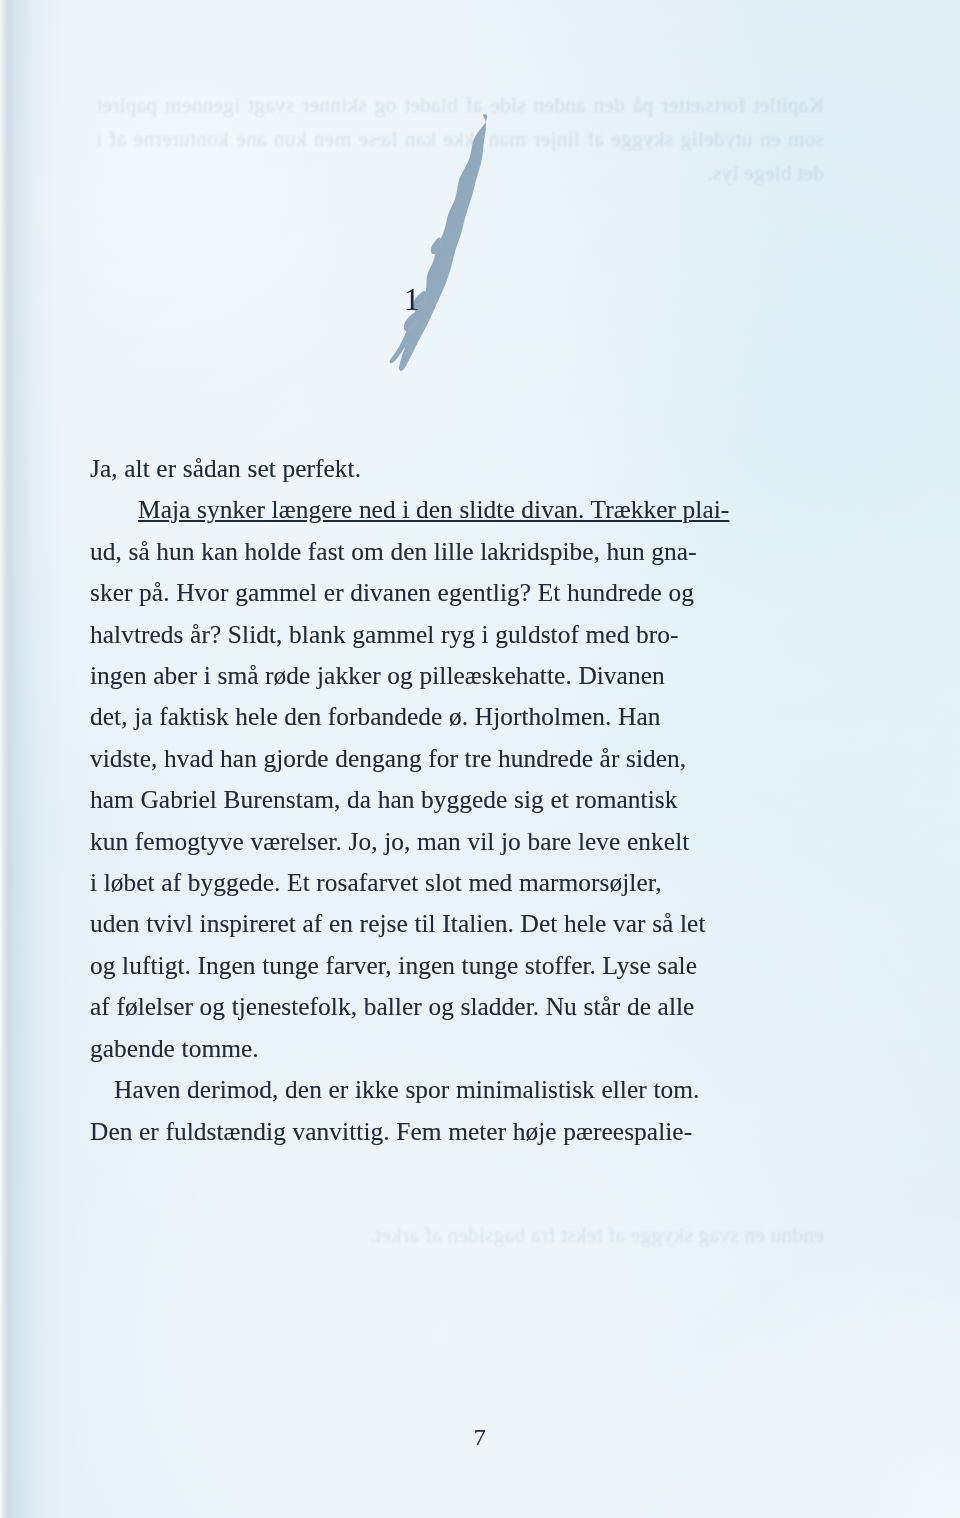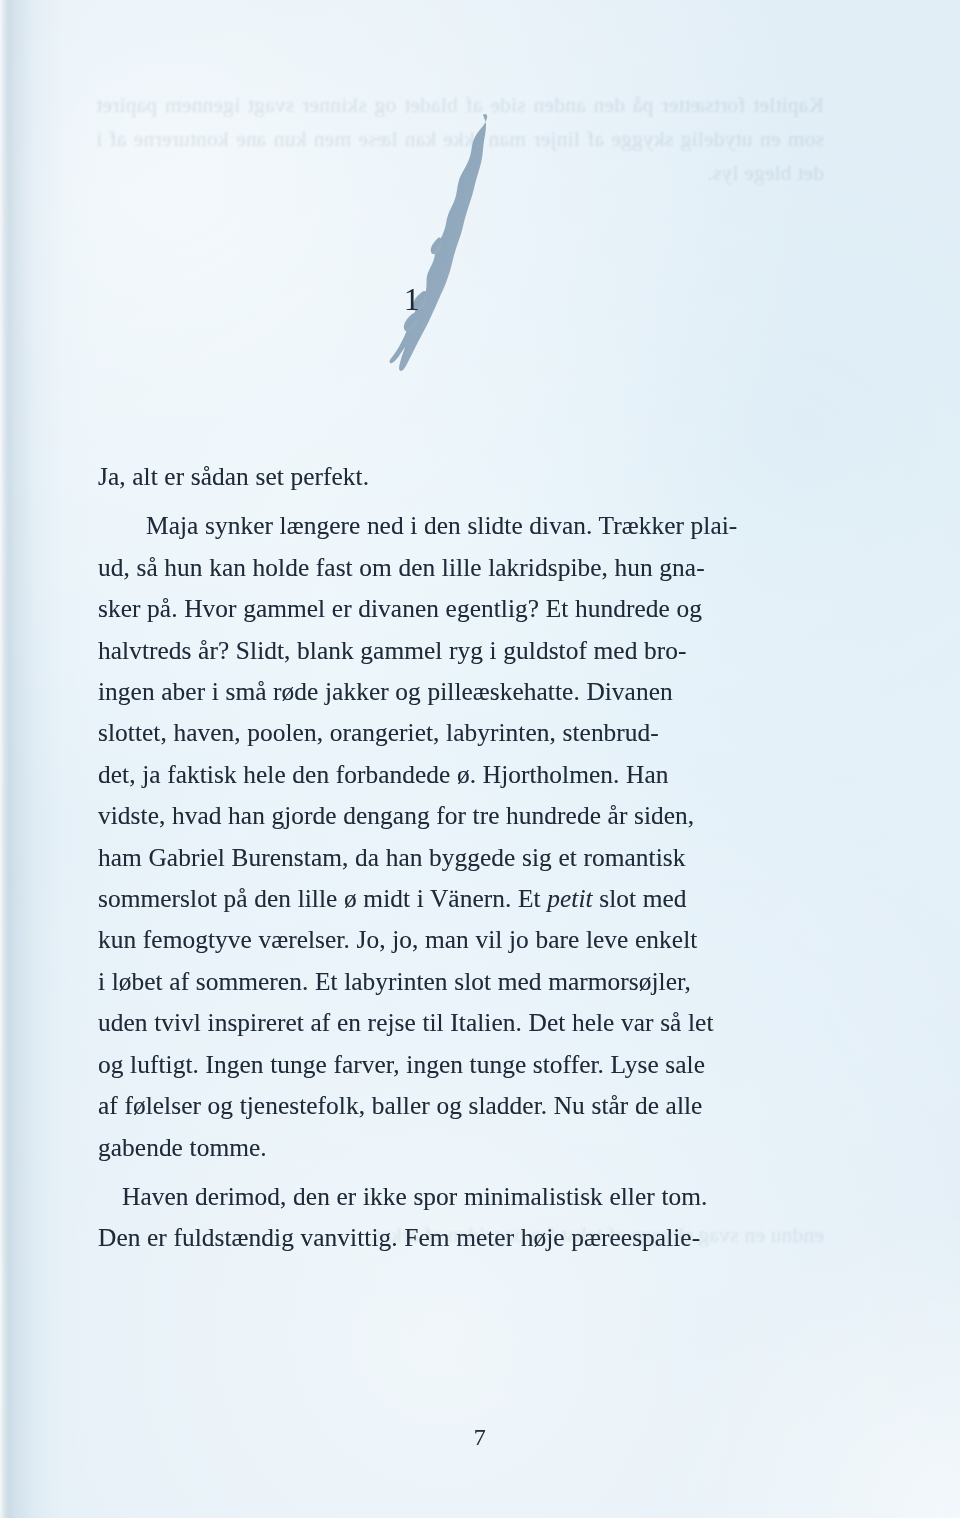--- a/index.html
+++ b/index.html
@@ -134,21 +134,21 @@
     width: 729px;
     font-size: 25.4px;
     line-height: 41.4px;
     text-align: justify;
     text-justify: inter-word;
     color: #1e2a38;
     letter-spacing: .05px;
     word-spacing: .2px;
   }
   .body-text p {
-    margin: 8px;
+    margin: 0;
     text-indent: 0;
   }
   .body-text em {
     font-style: italic;
   }
 
   
   .line {
     display: block;
     white-space: nowrap;
@@ -268,32 +268,30 @@
     <div class="chapter-number ink">1</div>
   </div>
 
   <div class="body-text ink">
 
     <p>
       <span class="line flush">Ja, alt er sådan set perfekt.</span>
     </p>
 
     <p>
-      <span class="line flush" style="text-indent:24px;padding-left:24px;">Maja synker længere ned i den slidte divan. Trækker plai-</span>
+      <span class="line flush" style="text-indent:24px;padding-left:24px;text-decoration:underline;">Maja synker længere ned i den slidte divan. Trækker plai-</span>
       <span class="line flush">ud, så hun kan holde fast om den lille lakridspibe, hun gna-</span>
       <span class="line flush">sker på. Hvor gammel er divanen egentlig? Et hundrede og</span>
       <span class="line flush">halvtreds år? Slidt, blank gammel ryg i guldstof med bro-</span>
       <span class="line flush">ingen aber i små røde jakker og pilleæskehatte. Divanen</span>
-      <span class="line flush">slottet, haven, poolen, orangeriet, labyrinten, stenbrud-</span>
       <span class="line flush">det, ja faktisk hele den forbandede ø. Hjortholmen. Han</span>
       <span class="line flush">vidste, hvad han gjorde dengang for tre hundrede år siden,</span>
       <span class="line flush">ham Gabriel Burenstam, da han byggede sig et romantisk</span>
-      <span class="line flush" id="line-petit">sommerslot på den lille ø midt i Vänern. Et <em>petit</em> slot med</span>
       <span class="line flush">kun femogtyve værelser. Jo, jo, man vil jo bare leve enkelt</span>
-      <span class="line flush">i løbet af sommeren. Et labyrinten slot med marmorsøjler,</span>
+      <span class="line flush">i løbet af byggede. Et rosafarvet slot med marmorsøjler,</span>
       <span class="line flush">uden tvivl inspireret af en rejse til Italien. Det hele var så let</span>
       <span class="line flush">og luftigt. Ingen tunge farver, ingen tunge stoffer. Lyse sale</span>
       <span class="line flush">af følelser og tjenestefolk, baller og sladder. Nu står de alle</span>
       <span class="line flush">gabende tomme.</span>
     </p>
 
     <p>
       <span class="line flush" style="padding-left:24px;">Haven derimod, den er ikke spor minimalistisk eller tom.</span>
       <span class="line flush">Den er fuldstændig vanvittig. Fem meter høje pæreespalie-</span>
     </p>

